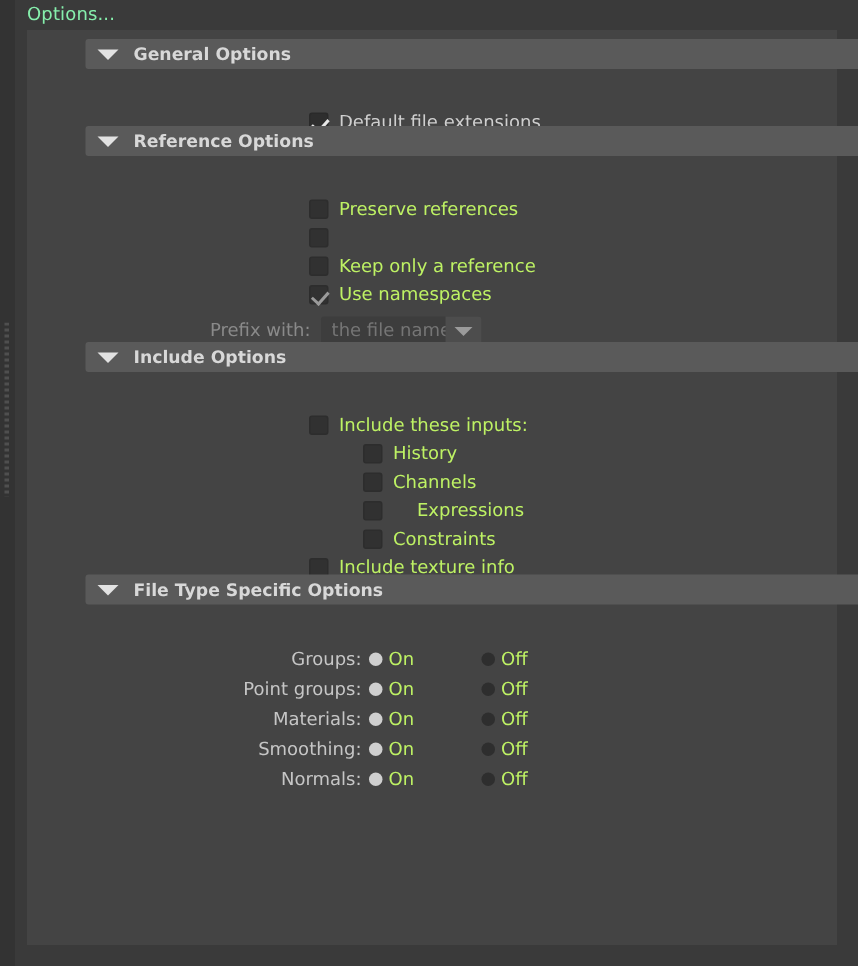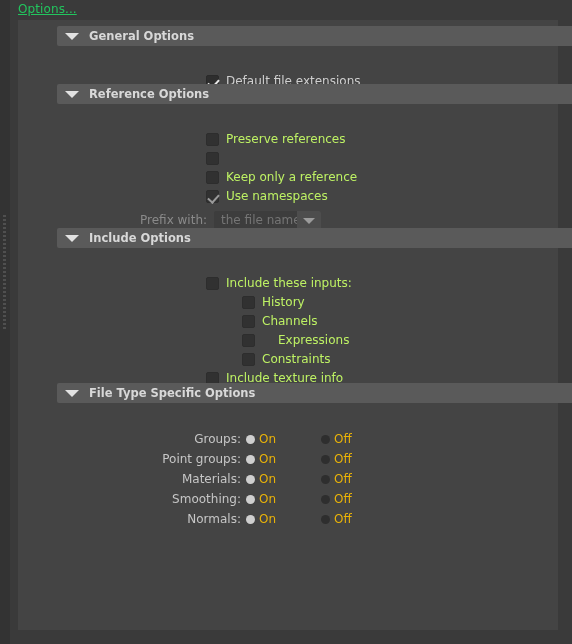--- a/index.html
+++ b/index.html
@@ -38,24 +38,23 @@
   .titlebar {
     position: absolute;
     left: 10px; top: 0;
     width: 562px; height: 20px;
     background: #3a3a3a;
   }
   .titlebar .title {
     position: absolute;
     left: 8px; top: 2px;
     font-size: 12px;
-    color: #22c55e;
+    color: #86efac;
     letter-spacing: .1px;
     white-space: nowrap;
-    text-decoration: underline;
   }
 
   
   .panel {
     position: absolute;
     left: 18px; top: 20px;
     width: 540px; height: 610px;
     background: #444444;
   }
 
@@ -188,21 +187,21 @@
     top: 6px;
     width: 9px; height: 9px;
     border-radius: 50%;
     background: #2e2e2e;
   }
   .radio.on { background: #cfcfcf; }
   .radio-text {
     position: absolute;
     top: 3px;
     font-size: 12px;
-    color: #eab308;
+    color: #bef264;
     white-space: nowrap;
   }
 </style>
 </head>
 <body>
 
 <div id="root">
 
   <div class="gutter">
     <div class="gutter-handle"></div>

